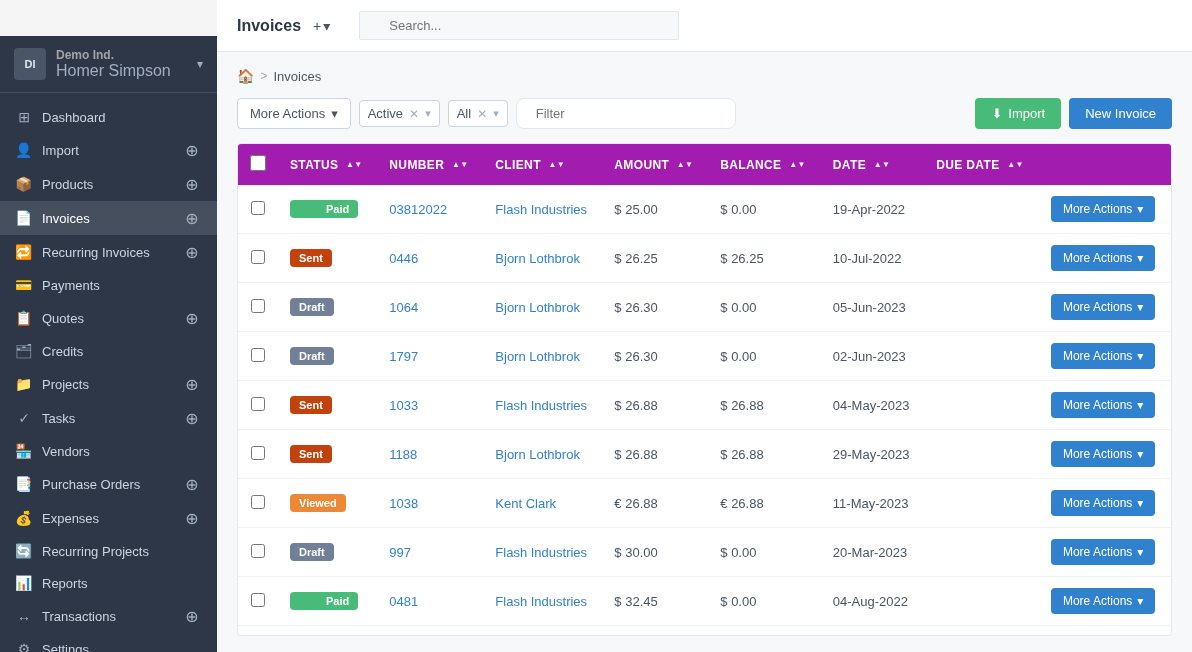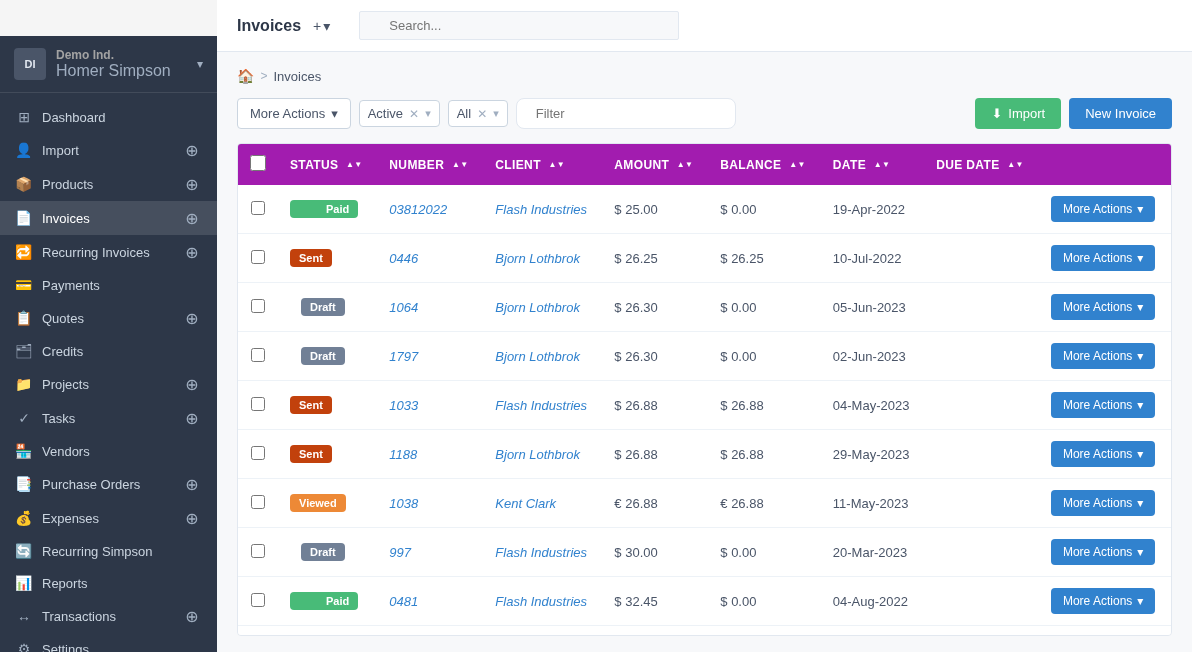--- a/index.html
+++ b/index.html
@@ -61,24 +61,24 @@
     .th-checkbox { width: 36px; }
     tbody tr { border-bottom: 1px solid #edf2f7; }
     tbody td { padding: 11px 12px; font-size: 13px; color: #4a5568; vertical-align: middle; white-space: nowrap; }
     .checkbox-cell { text-align: center; }
     .row-checkbox { width: 14px; height: 14px; cursor: pointer; }
 
     
     .badge { display: inline-block; padding: 3px 9px; border-radius: 4px; font-size: 11px; font-weight: 600; }
     .badge-paid { background: #48bb78; color: #fff; padding-left: 36px; }
     .badge-sent { background: #c2410c; color: #fff; }
-    .badge-draft { background: #718096; color: #fff; margin-left: 11px; }
+    .badge-draft { background: #718096; color: #fff; }
     .badge-viewed { background: #ed8936; color: #fff; }
 
-    .link-blue { color: #3182ce; cursor: pointer; text-decoration: none; font-style: italic; }
+    .link-blue { color: #3182ce; cursor: pointer; text-decoration: none; }
 
     
     .btn-row-actions { background: #3182ce; border: none; border-radius: 4px; padding: 6px 12px; font-size: 12px; color: #fff; cursor: pointer; display: flex; align-items: center; gap: 5px; font-weight: 500; white-space: nowrap; }
 
     
     .header-checkbox { width: 16px; height: 16px; cursor: pointer; }
   </style>
 </head>
 <body>
 
@@ -182,21 +182,21 @@
       <div class="nav-item">
     <div class="nav-item-left">
       <span class="nav-icon">💰</span>
       <span>Expenses</span>
     </div>
     <span class="nav-plus">⊕</span>
   </div>
       <div class="nav-item">
     <div class="nav-item-left">
       <span class="nav-icon">🔄</span>
-      <span>Recurring Simpson</span>
+      <span>Recurring Projects</span>
     </div>
 
   </div>
       <div class="nav-item">
     <div class="nav-item-left">
       <span class="nav-icon">📊</span>
       <span>Reports</span>
     </div>
 
   </div>

